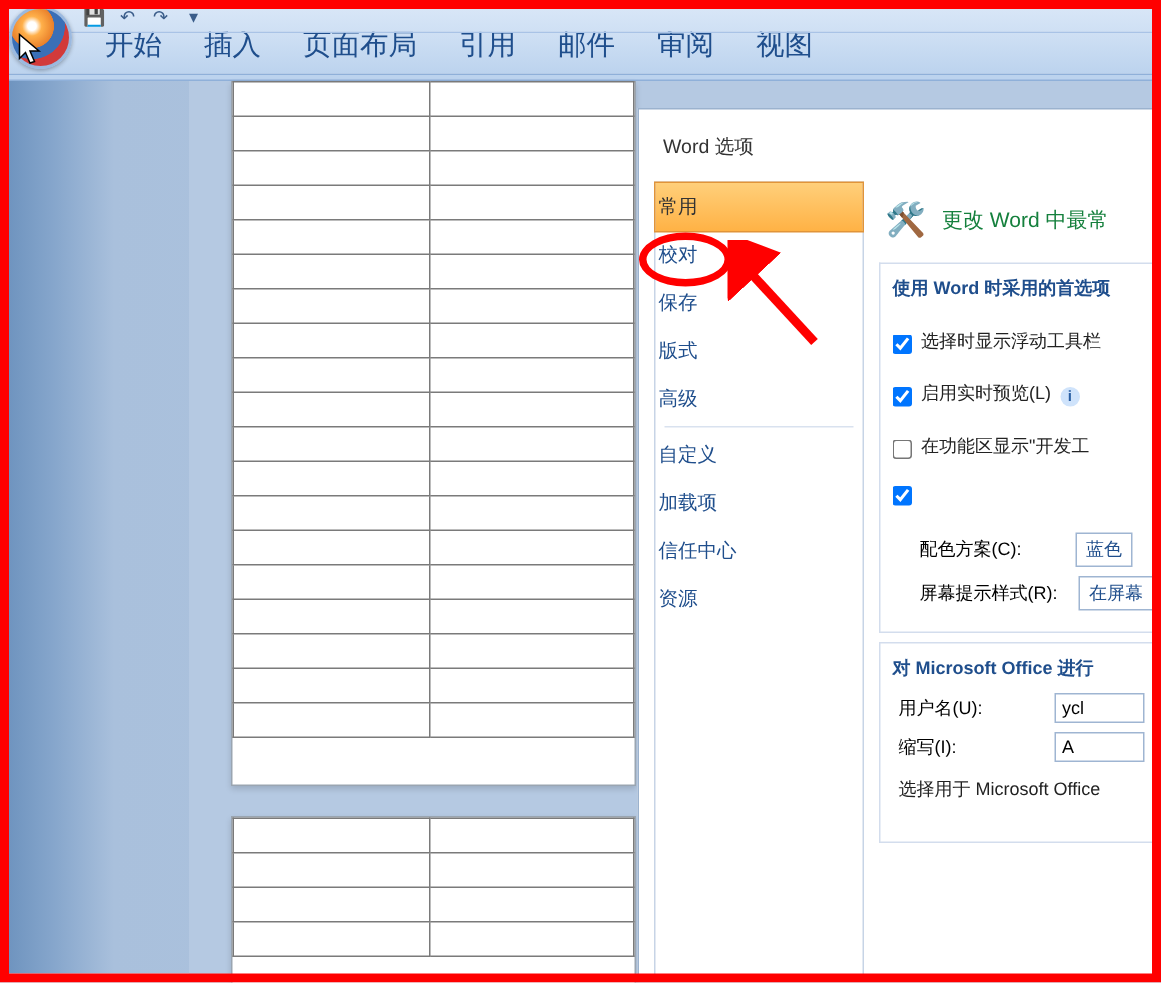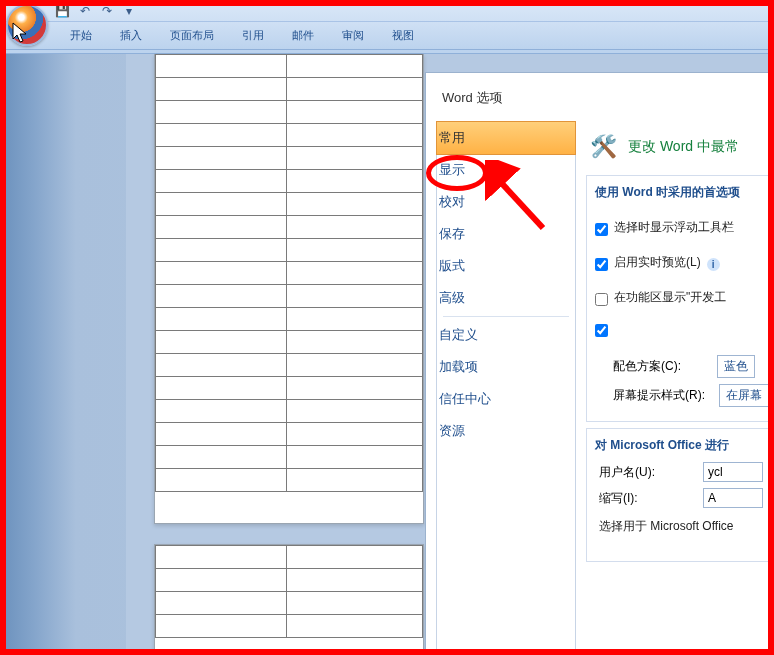--- a/index.html
+++ b/index.html
@@ -58,21 +58,21 @@
     height: 28px;
     background: linear-gradient(#cfe0f4,#bcd3ee);
     border-bottom: 1px solid #8fb0d9;
     display: flex;
     align-items: flex-end;
     padding-left: 56px;
   }
   .ribbon .tab {
     padding: 5px 14px 6px;
     color: #1f4e8c;
-    font-size: 11px;
+    font-size: 19px;
     cursor: default;
   }
   
   .ribbon-edge {
     height: 4px;
     background: #bcd3ee;
     border-bottom: 1px solid #8fb0d9;
   }
   
   .stage {
@@ -355,21 +355,20 @@
       </tbody>
         </table>
     </div>
   </div>
 
   <div class="options-pane">
     <div class="options-title">Word 选项</div>
     <div class="options-body">
       <div class="options-nav">
         <div class="nav-item selected">常用</div>
-        <div class="nav-item">显示</div>
         <div class="nav-item">校对</div>
         <div class="nav-item">保存</div>
         <div class="nav-item">版式</div>
         <div class="nav-item">高级</div>
         <div class="nav-sep"></div>
         <div class="nav-item">自定义</div>
         <div class="nav-item">加载项</div>
         <div class="nav-item">信任中心</div>
         <div class="nav-item">资源</div>
       </div>

